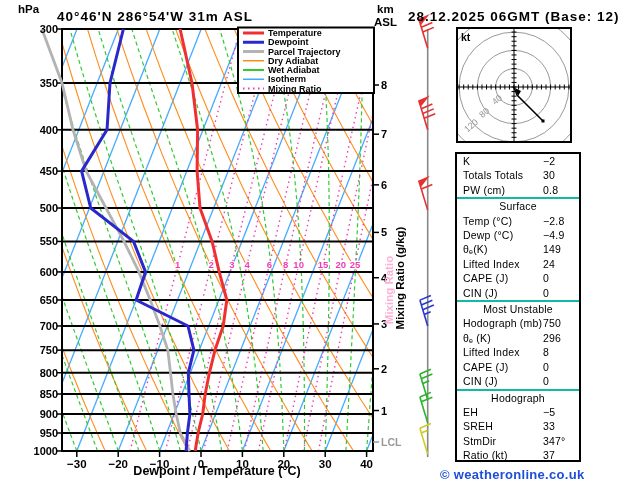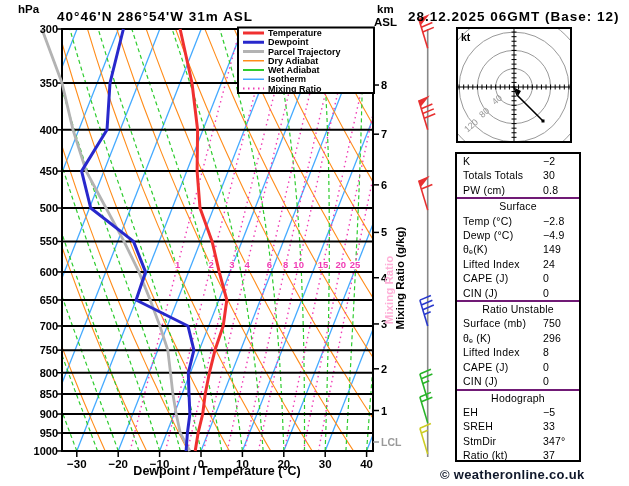--- a/index.html
+++ b/index.html
@@ -2,27 +2,27 @@
 <html><head>
 <meta charset="utf-8">
 <style>
   html,body{margin:0;padding:0;background:#fff;width:629px;height:486px;overflow:hidden;}
   body{font-family:"Liberation Sans",sans-serif;}
   svg text{font-family:"Liberation Sans",sans-serif;}
   .ttl{font-size:13.5px;font-weight:bold;letter-spacing:1px;}
   .axl{font-size:11.5px;font-weight:bold;}
   .small{font-size:10.5px;font-weight:bold;}
   #datatable{position:absolute;left:455px;top:152px;width:126px;height:310px;border:2px solid #000;box-sizing:border-box;background:#fff;font-size:10.5px;color:#000;letter-spacing:0.2px;}
-  .tsection{border-top:2px solid #701a75;}
+  .tsection{border-top:2px solid #14b8a6;}
   .tsection:first-child{border-top:none;}
   .thead{text-align:center;line-height:14.4px;}
   .trow{display:flex;line-height:14.4px;padding:0 0 0 6px;}
   .trow .lbl{flex:1;}
   .trow .val{width:36px;text-align:left;}
-  #copyright{position:absolute;left:440px;top:467px;font-size:13px;font-weight:bold;color:#0f172a;letter-spacing:0.3px;}
+  #copyright{position:absolute;left:440px;top:467px;font-size:13px;font-weight:bold;color:#1d4ed8;letter-spacing:0.3px;}
 </style>
 </head>
 <body>
 
 
 
 <svg id="chart" width="629" height="486" viewBox="0 0 629 486">
   <defs>
     <clipPath id="plotclip">
         <rect x="62" y="29" width="311" height="422"></rect>
@@ -378,23 +378,23 @@
       <div class="trow">
         <span class="lbl">CAPE (J)</span>
         <span class="val">0</span>
       </div>
       <div class="trow">
         <span class="lbl">CIN (J)</span>
         <span class="val">0</span>
       </div>
     </div>
     <div class="tsection">
-      <div class="thead">Ratio Unstable</div>
-      <div class="trow">
-        <span class="lbl">Surface (mb)</span>
+      <div class="thead">Most Unstable</div>
+      <div class="trow">
+        <span class="lbl">Hodograph (mb)</span>
         <span class="val">750</span>
       </div>
       <div class="trow">
         <span class="lbl">θₑ (K)</span>
         <span class="val">296</span>
       </div>
       <div class="trow">
         <span class="lbl">Lifted Index</span>
         <span class="val">8</span>
       </div>

